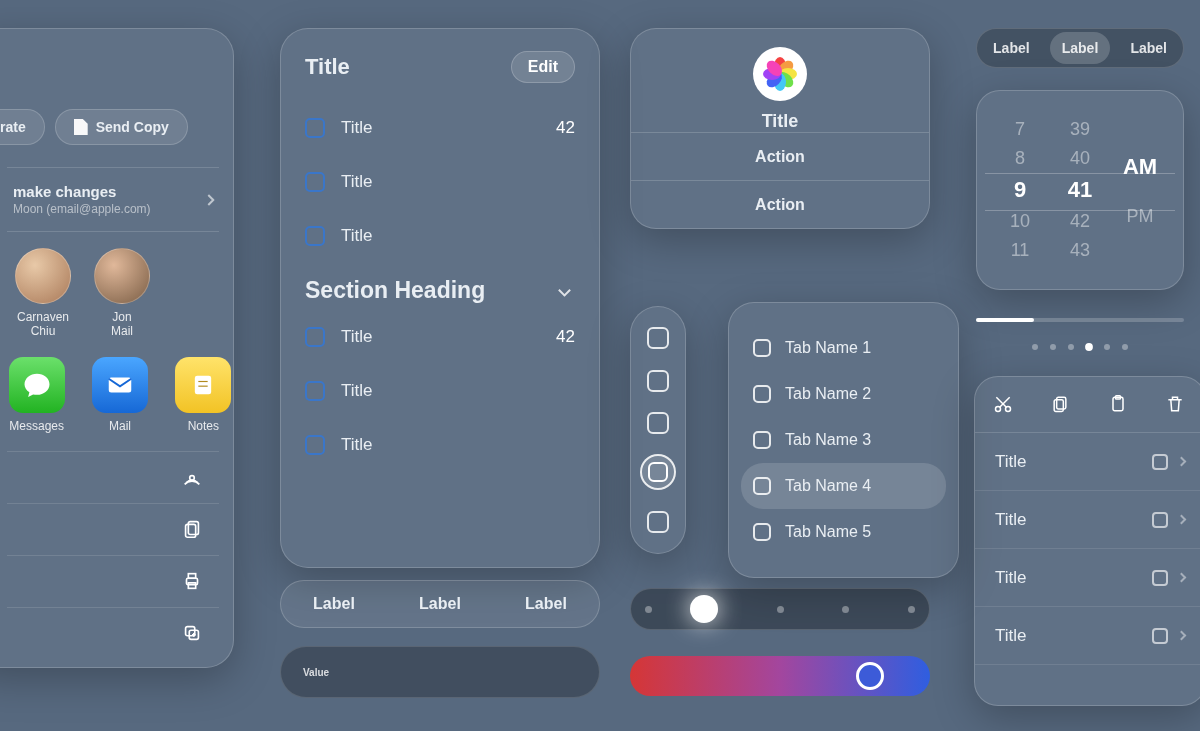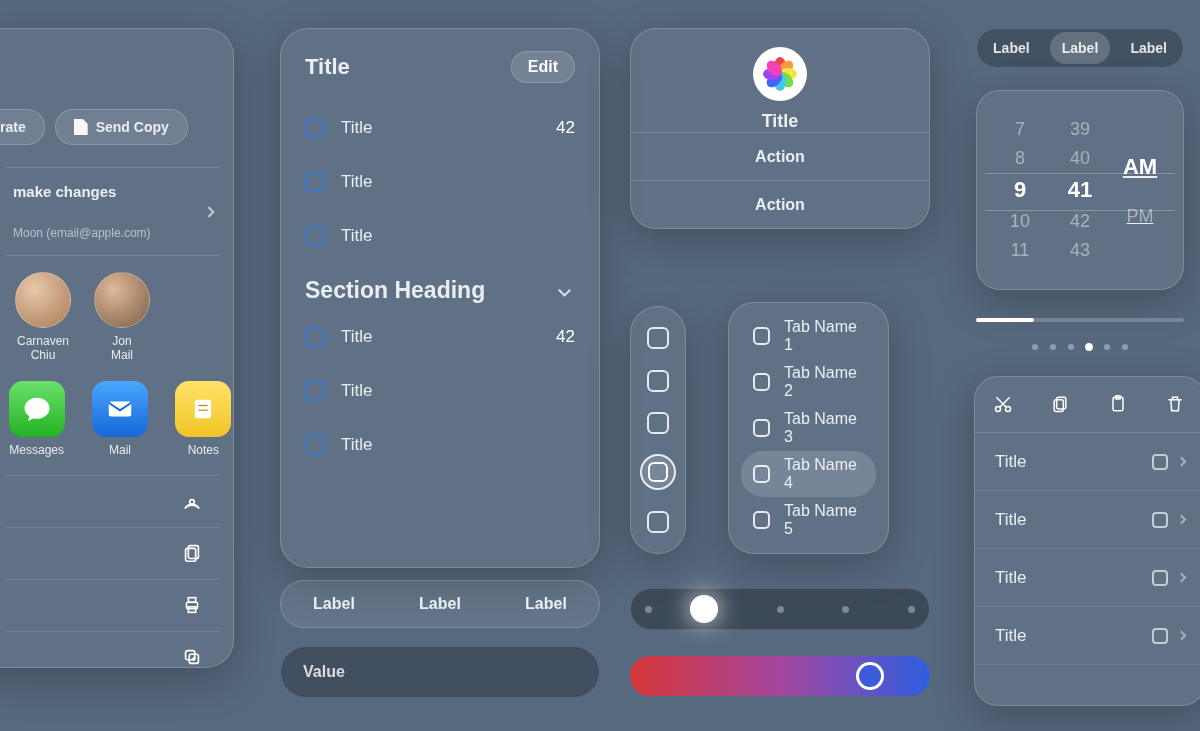--- a/index.html
+++ b/index.html
@@ -82,41 +82,41 @@
   .sect-h { display:flex; justify-content:space-between; align-items:center; margin:14px 0 6px;}
   .sect-h h3 { font-size:23px; font-weight:700;}
   .chev-d { display:inline-block; width:9px;height:9px;border-right:2px solid rgba(255,255,255,0.8);border-bottom:2px solid rgba(255,255,255,0.8); transform:rotate(45deg); margin-right:6px;}
 
   
   #labelbar { position:absolute; left:280px; top:580px; width:320px; height:48px;
     border-radius:24px; background: rgba(255,255,255,0.08); border:1px solid rgba(255,255,255,0.18);
     display:flex; align-items:center; justify-content:space-around; font-size:16px; font-weight:600;}
   #valuebar { position:absolute; left:280px; top:646px; width:320px; height:52px;
     border-radius:26px; background: rgba(0,0,0,0.25); border:1px solid rgba(255,255,255,0.13);
-    display:flex; align-items:center; padding:0 22px; font-size:16px; color:rgba(255,255,255,0.8); font-weight:600;}
+    display:flex; align-items:center; padding:0 22px; font-size:10px; color:rgba(255,255,255,0.8); font-weight:600;}
 
   
   #alert { left: 630px; top: 28px; width: 300px; border-radius:26px; }
   .photos-icon{
     width:54px;height:54px;border-radius:50%;background:#fff;margin:18px auto 10px;display:flex;align-items:center;justify-content:center;
   }
   .flower{position:relative;width:34px;height:34px;}
   .petal{position:absolute;width:12px;height:18px;border-radius:50%;left:11px;top:0;transform-origin:50% 17px;}
   #alert h3{font-size:18px;font-weight:700;text-align:center;}
   #alert .desc{font-size:13px;text-align:center;color:rgba(255,255,255,0.7);padding:4px 24px 12px;}
   #alert .abtn{height:48px;border-top:1px solid rgba(255,255,255,0.17);display:flex;align-items:center;justify-content:center;font-size:16px;font-weight:600;}
 
   
   #iconstrip { left:630px; top:306px; width:56px; height:248px; border-radius:28px; display:flex; flex-direction:column; align-items:center; justify-content:space-around; padding:10px 0;}
   .stripicon{ width:22px;height:22px;border:2.5px solid rgba(255,255,255,0.85);border-radius:6px; position:relative;}
   .stripicon.sel{ background:rgba(255,255,255,0.15); border-radius:50%; width:36px;height:36px;display:flex;align-items:center;justify-content:center;}
   .stripicon.sel > span{width:20px;height:20px;border:2.5px solid #fff;border-radius:6px;}
 
   
-  #tablist { left: 728px; top: 302px; width: 161px; border-radius:26px; padding:10px 12px;}
+  #tablist { left: 728px; top: 302px; width: 231px; border-radius:26px; padding:22px 12px;}
   .tabrow { display:flex; align-items:center; height:46px; gap:14px; border-radius:22px; padding:0 12px;}
   .tabrow.sel { background: rgba(255,255,255,0.14);}
   .sq{width:18px;height:18px;border:2.5px solid rgba(255,255,255,0.85);border-radius:5px;}
   .tabrow span{font-size:16px;}
 
   
   #slider { position:absolute; left:630px; top:588px; width:300px; height:42px; border-radius:21px; background:rgba(0,0,0,0.3); border:1px solid rgba(255,255,255,0.15); display:flex; align-items:center; padding:0 14px;}
   .tick{width:7px;height:7px;border-radius:50%;background:rgba(255,255,255,0.35);}
   .slider-track{flex:1;display:flex;justify-content:space-between;align-items:center;position:relative;}
   .thumb{width:28px;height:28px;border-radius:50%;background:#fff;box-shadow:0 0 24px rgba(255,255,255,0.9);position:absolute;left:22%;top:50%;transform:translate(-50%,-50%);}
@@ -163,21 +163,21 @@
       <span>rate</span>
     </div>
     <div class="pill-btn">
       <span class="doc-icon"></span>
       <span>Send Copy</span>
     </div>
   </div>
   <div class="changes-row">
     <div class="txt">
       <div style="font-size:15px;font-weight:600;">make changes</div>
-      <div class="dim" style="font-size:12px;margin-top:24px;">Moon (email@apple.com)</div>
+      <div class="dim" style="font-size:12px;">Moon (email@apple.com)</div>
     </div>
     <span class="chev-r"></span>
   </div>
 
   <div id="avatars">
     <div class="person">
       <div class="avatar"></div>
       <div class="pname"><span>Carnaven</span><br><span>Chiu</span></div>
     </div>
     <div class="person">
@@ -383,21 +383,21 @@
     <div class="opt">10</div>
     <div class="opt">11</div>
   </div>
   <div class="wheel">
     <div class="opt">39</div>
     <div class="opt">40</div>
     <div class="opt sel">41</div>
     <div class="opt">42</div>
     <div class="opt">43</div>
   </div>
-  <div class="wheel" style="justify-content:center;gap:26px;text-decoration:underline;">
+  <div class="wheel" style="justify-content:center;gap:26px;">
     <div class="opt sel">AM</div>
     <div class="opt">PM</div>
   </div>
 </div>
 
 <div id="progress">
     <div></div>
   </div>
 <div id="dots">
   <span class="dot"></span>

